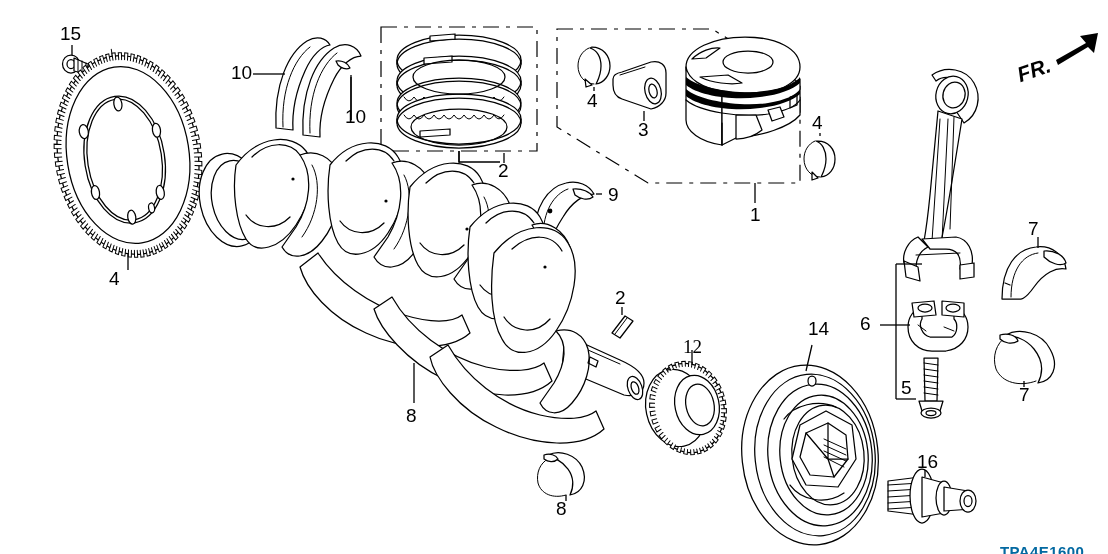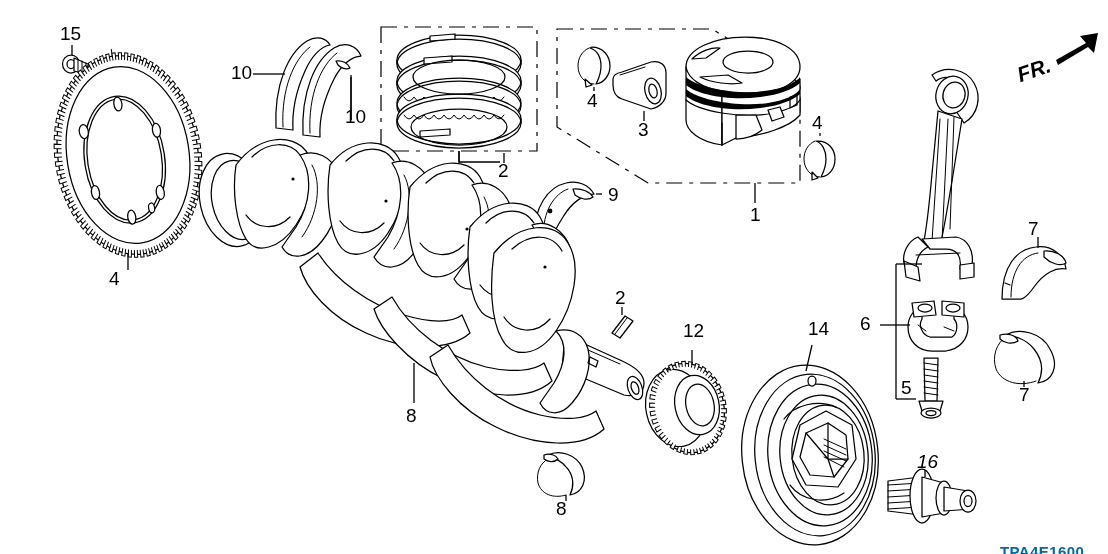--- a/index.html
+++ b/index.html
@@ -405,25 +405,25 @@
 <div class="lbl" style="left:345px; top:92px;">10</div>
 <div class="lbl" style="left:498px; top:146px;">2</div>
 <div class="lbl" style="left:587px; top:76px;">4</div>
 <div class="lbl" style="left:638px; top:105px;">3</div>
 <div class="lbl" style="left:812px; top:98px;">4</div>
 <div class="lbl" style="left:750px; top:190px;">1</div>
 <div class="lbl" style="left:608px; top:170px;">9</div>
 <div class="lbl" style="left:109px; top:254px;">4</div>
 <div class="lbl" style="left:406px; top:391px;">8</div>
 <div class="lbl" style="left:615px; top:273px;">2</div>
-<div class="lbl" style="left:683px; top:306px;">12</div>
+<div class="lbl" style="left:683px; top:322px;font-family:Liberation Serif, serif;">12</div>
 <div class="lbl" style="left:808px; top:304px;">14</div>
 <div class="lbl" style="left:1028px;top:204px;">7</div>
 <div class="lbl" style="left:860px; top:299px;">6</div>
 <div class="lbl" style="left:901px; top:363px;">5</div>
 <div class="lbl" style="left:1019px;top:370px;">7</div>
 <div class="lbl" style="left:556px; top:484px;">8</div>
-<div class="lbl" style="left:917px; top:437px;font-style:italic;">16</div>
+<div class="lbl" style="left:917px; top:437px;">16</div>
 
 <div class="fr" style="left:1022px; top:48px;">FR.</div>
 <div class="code" style="left:1000px; top:528px;">TPA4E1600</div>
 
 </div>
 
 </body></html>

